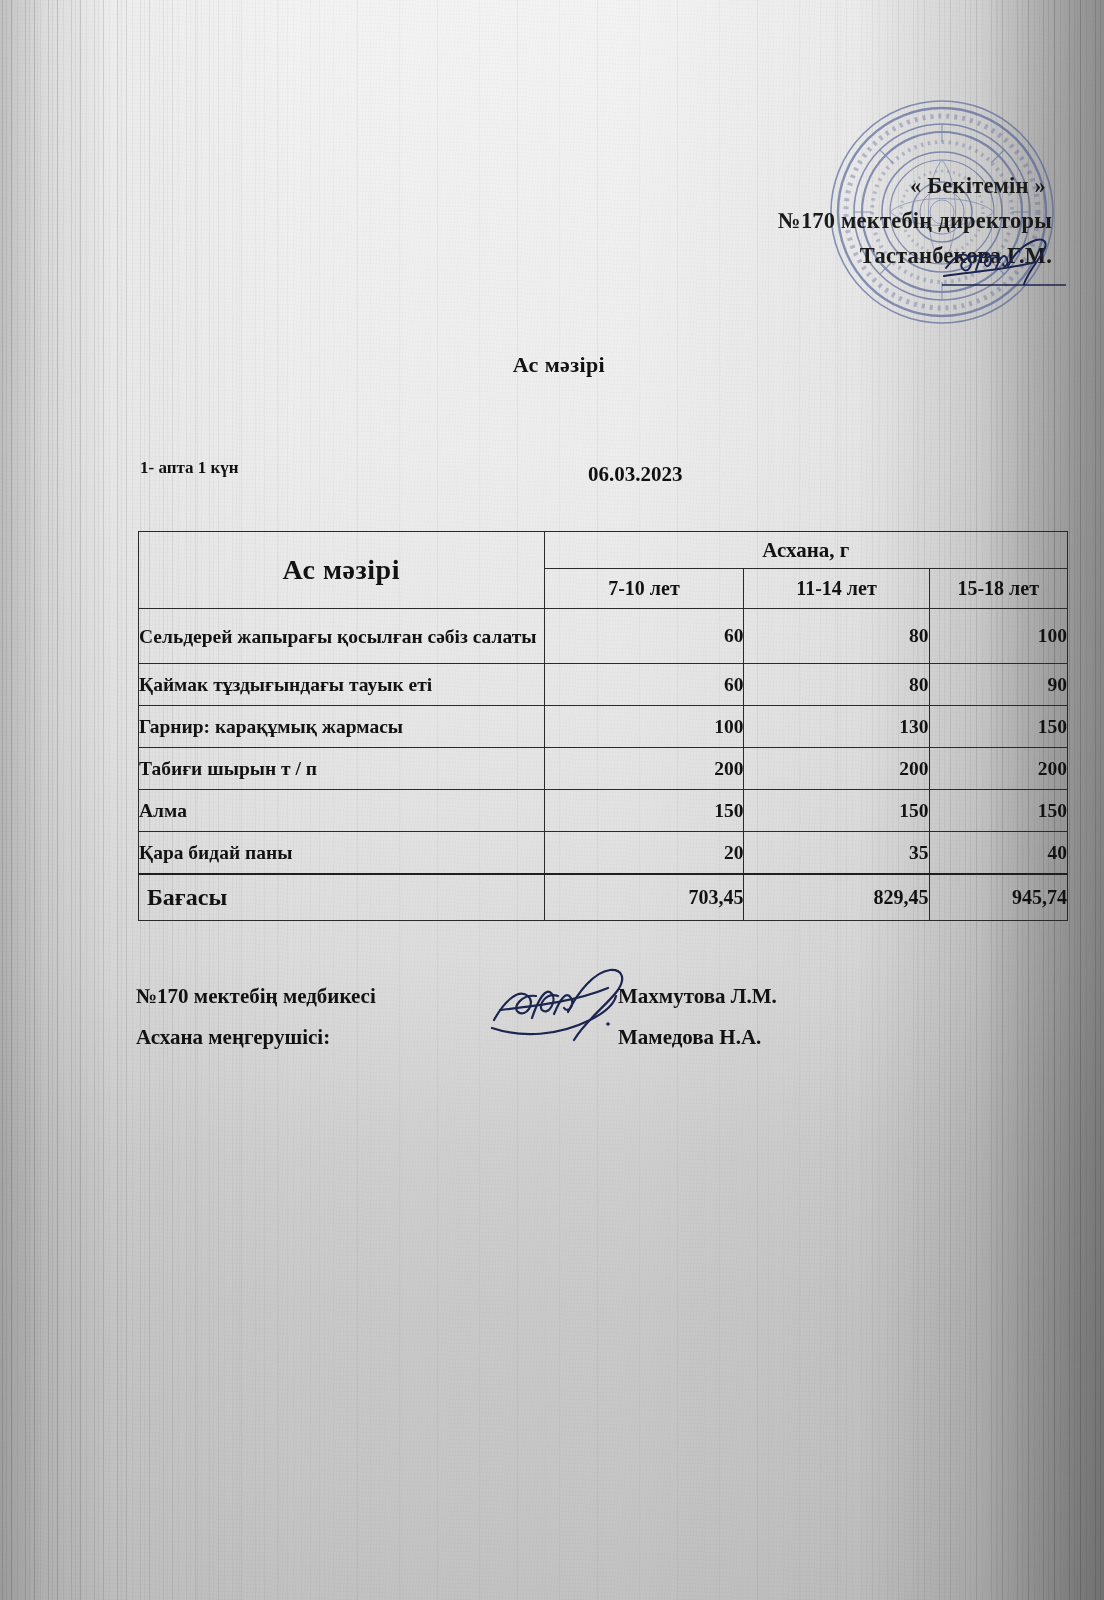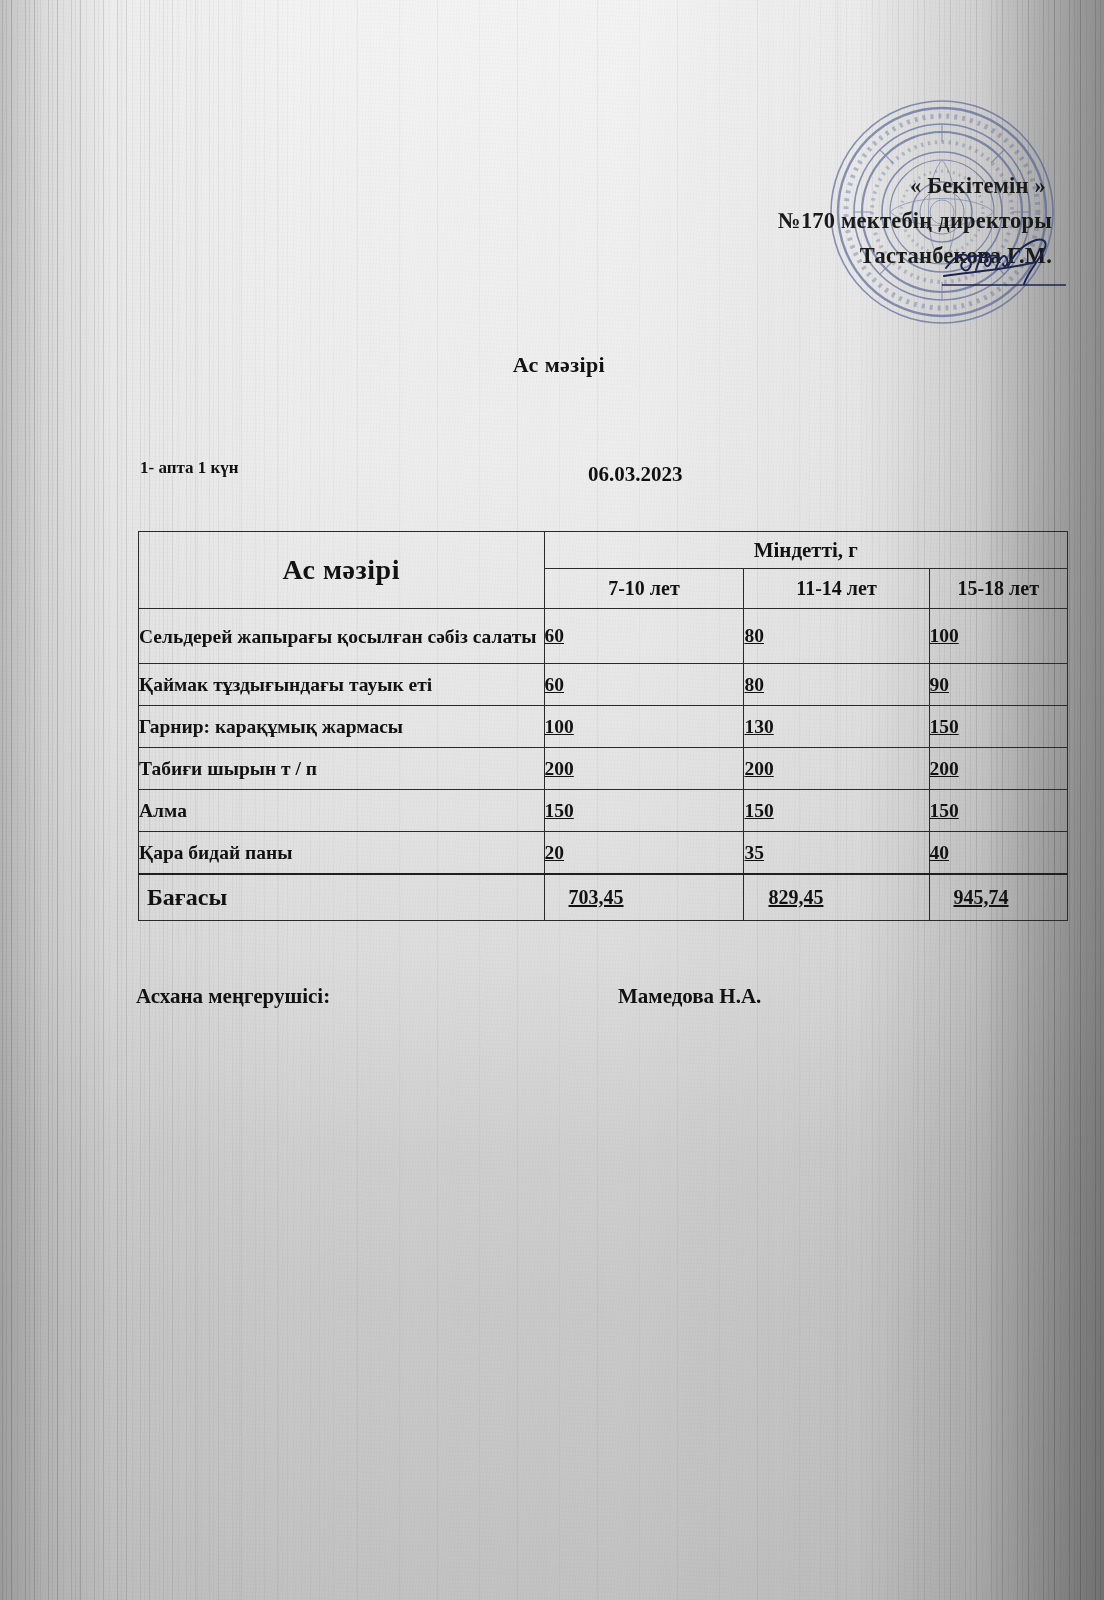--- a/index.html
+++ b/index.html
@@ -200,23 +200,22 @@
   th.c2 { width: 185px; text-align: center; }
   th.c3 { width: 138px; }
 
   td.dish {
     text-align: left;
     padding: 5px 6px 6px 8px;
     font-size: 19.5px;
     line-height: 25px;
   }
   td.num {
-    text-align: left;
+    text-align: right;
     font-size: 19.5px;
-    text-decoration: underline;
   }
   tr.r-tall td { height: 54px; margin-left: 42px; }
   tr.r-std td { height: 41px; }
   tr.total td {
     height: 45px;
     border-top: 2.4px solid #1f1f1f;
   }
   tr.total td.dish { font-size: 24px; padding-left: 8px; }
   tr.total td.num { font-size: 20px; padding-left: 24px; }
 
@@ -324,21 +323,21 @@
 
     <div class="title1">Ас  мәзірі</div>
     <div class="weekline">1- апта  1 күн</div>
     <div class="dateline">06.03.2023</div>
 
     <div class="tbl-wrap">
       <table class="menu">
         <thead>
           <tr>
             <th class="h-dish" rowspan="2">Ас  мәзірі</th>
-            <th class="h-weight" colspan="3">Міндетті, г</th>
+            <th class="h-weight" colspan="3">Асхана, г</th>
           </tr>
           <tr>
             <th class="h-age c1">7-10 лет</th>
             <th class="h-age c2">11-14 лет</th>
             <th class="h-age c3">15-18 лет</th>
           </tr>
         </thead>
         <tbody>
           <tr class="r-tall">
             <td class="dish">Сельдерей жапырағы қосылған сәбіз салаты</td>
@@ -381,20 +380,35 @@
             <td class="num">703,45</td>
             <td class="num">829,45</td>
             <td class="num">945,74</td>
           </tr>
         </tbody>
       </table>
     </div>
 
     <div class="foot">
       <div class="foot-row">
+        <span class="foot-role">№170 мектебің медбикесі</span>
+        <svg class="sig-nurse" viewBox="0 0 160 92">
+          <g fill="none" stroke="#1c2450" stroke-width="2.2" stroke-linecap="round">
+            <path d="M8 58 C 18 40, 32 26, 42 34 C 50 41, 40 56, 32 50 C 26 45, 36 32, 50 34"></path>
+            <path d="M46 56 C 52 38, 60 24, 66 32 C 71 40, 62 54, 56 48 C 52 43, 60 30, 72 34"></path>
+            <path d="M68 52 C 74 38, 80 28, 85 36 C 89 43, 82 52, 78 46"></path>
+            <path d="M82 50 C 92 30, 108 10, 124 8 C 136 7, 140 16, 132 28 C 122 42, 100 58, 88 78"></path>
+            <path d="M6 66 C 36 76, 72 74, 104 58 C 118 51, 128 42, 130 34"></path>
+            <path d="M14 48 C 48 44, 88 40, 122 26"></path>
+          </g>
+          <circle cx="122" cy="62" r="1.8" fill="#1c2450"></circle>
+        </svg>
+        <span class="foot-name">Махмутова Л.М.</span>
+      </div>
+      <div class="foot-row">
         <span class="foot-role">Асхана меңгерушісі:</span>
         <span class="foot-name">Мамедова Н.А.</span>
       </div>
     </div>
 
   </div>
 
   <div class="grain"></div>
 </div>
 

